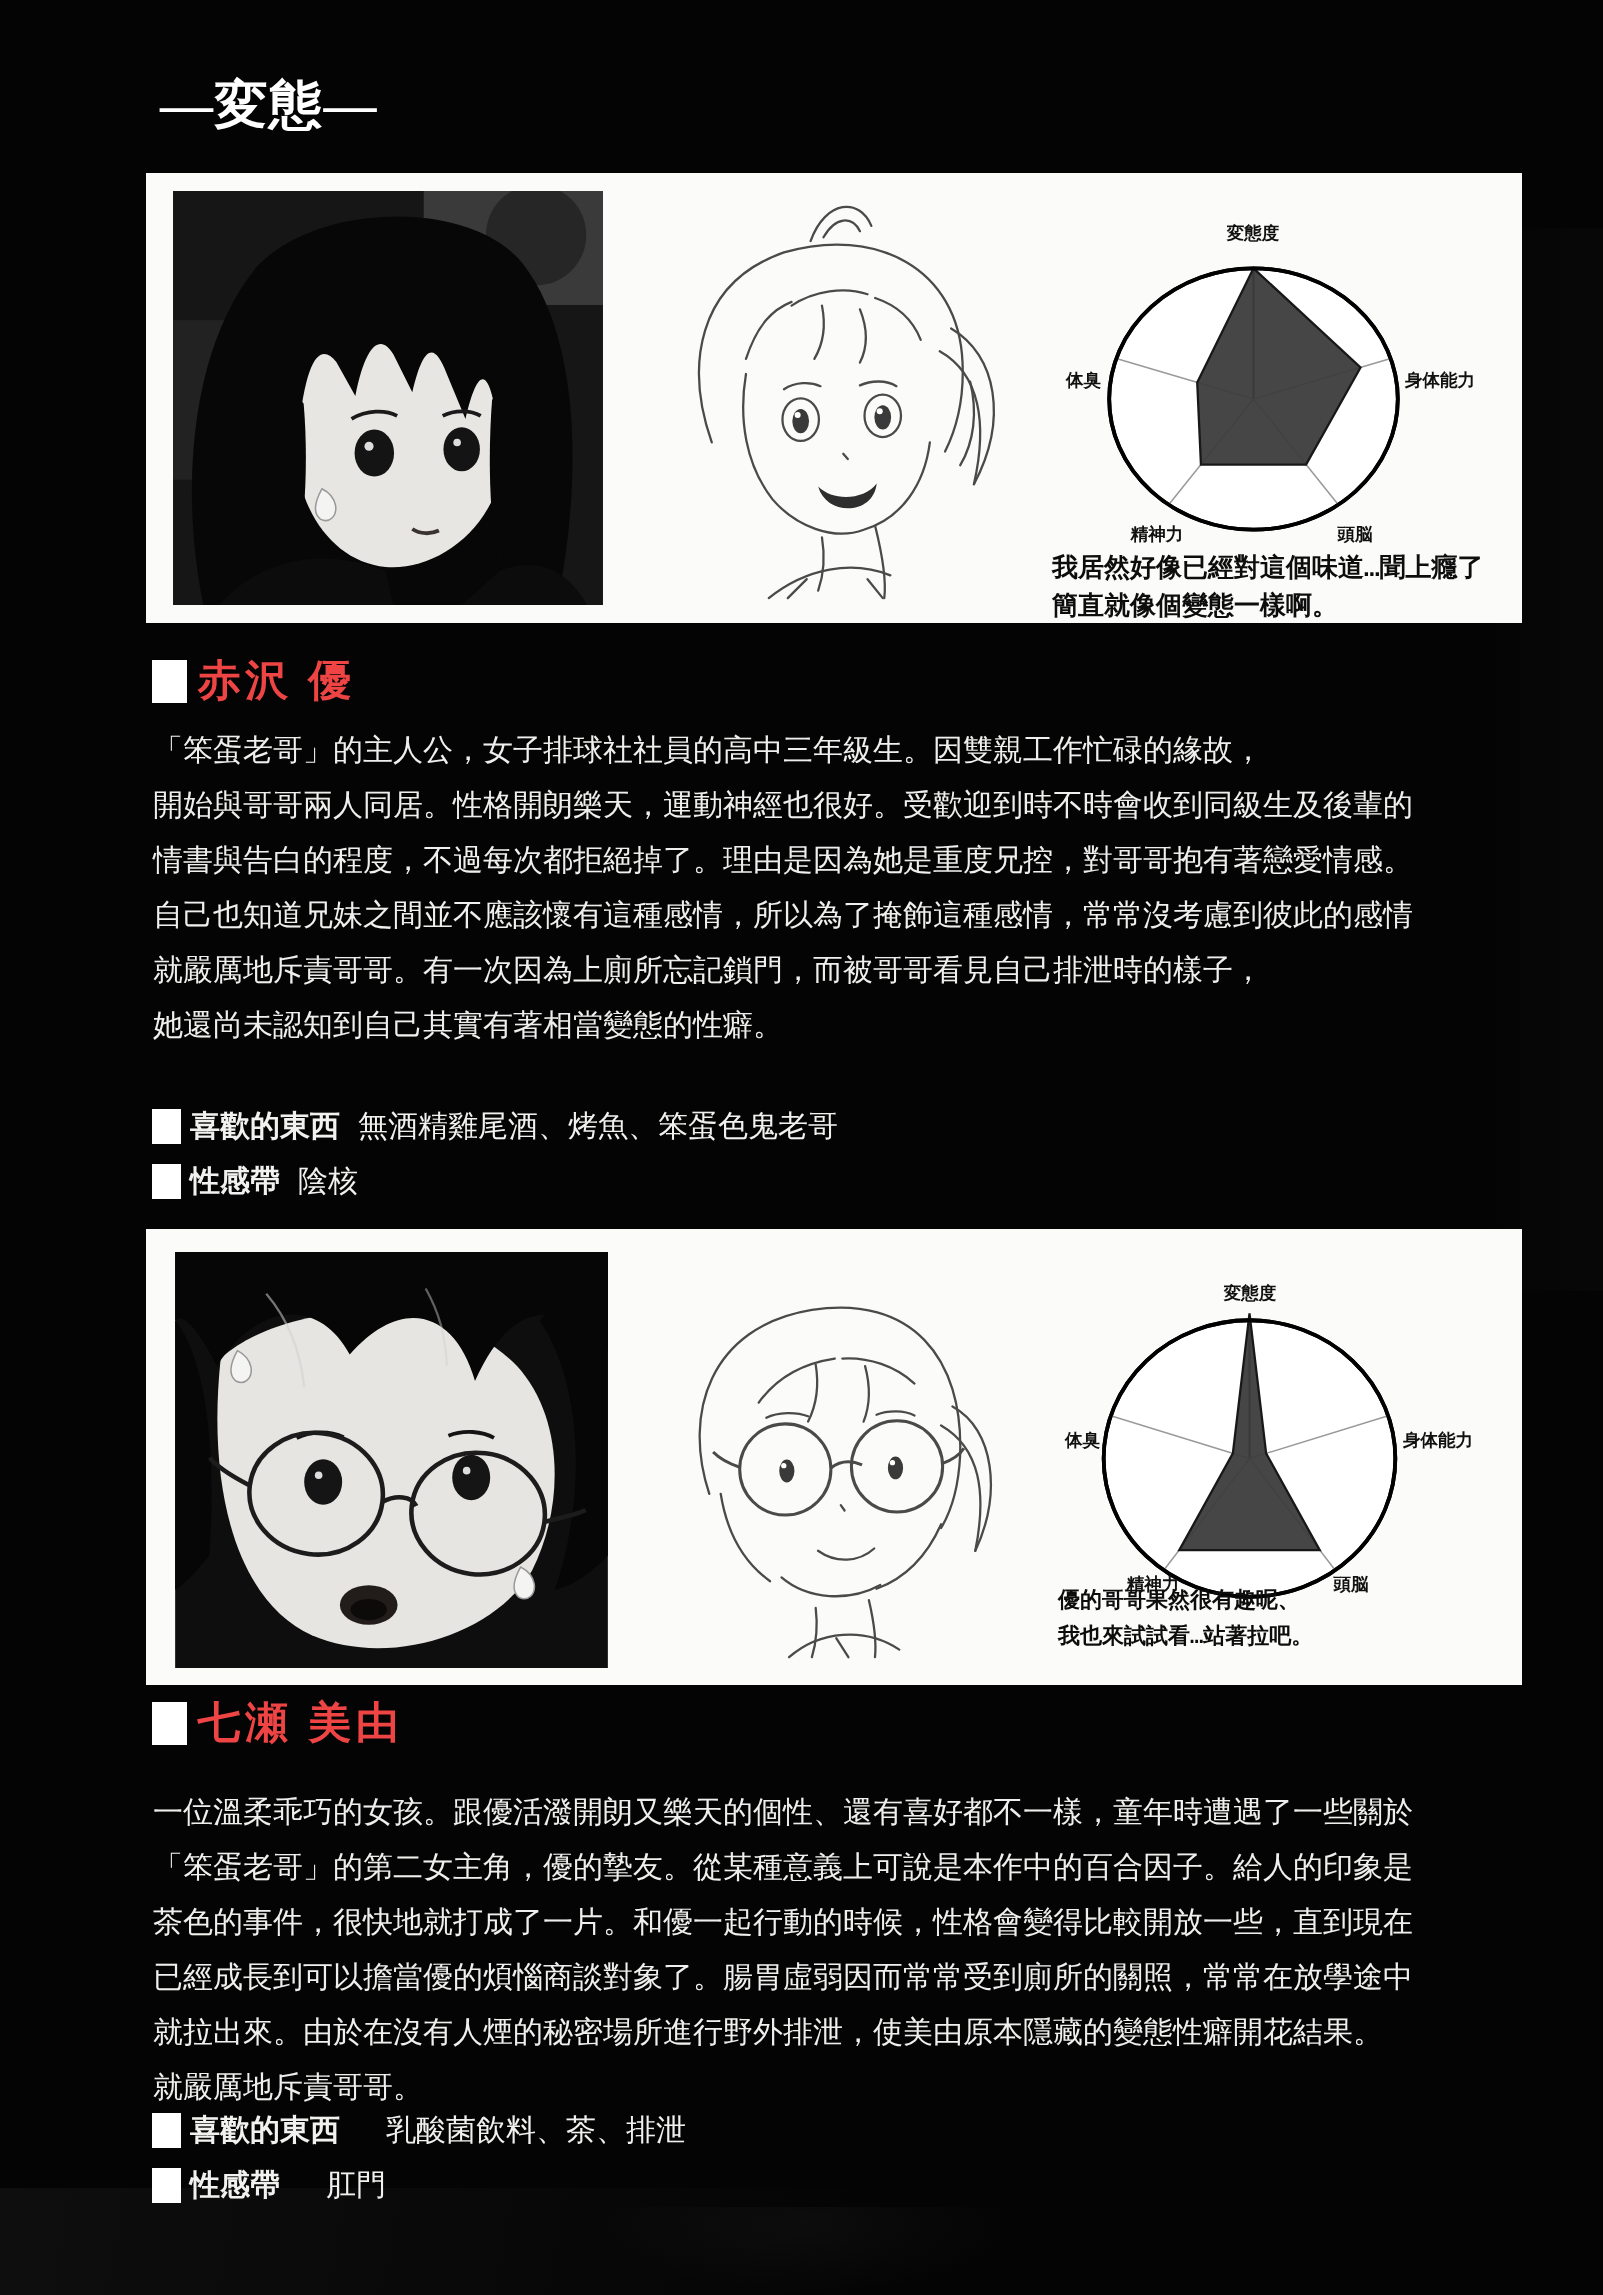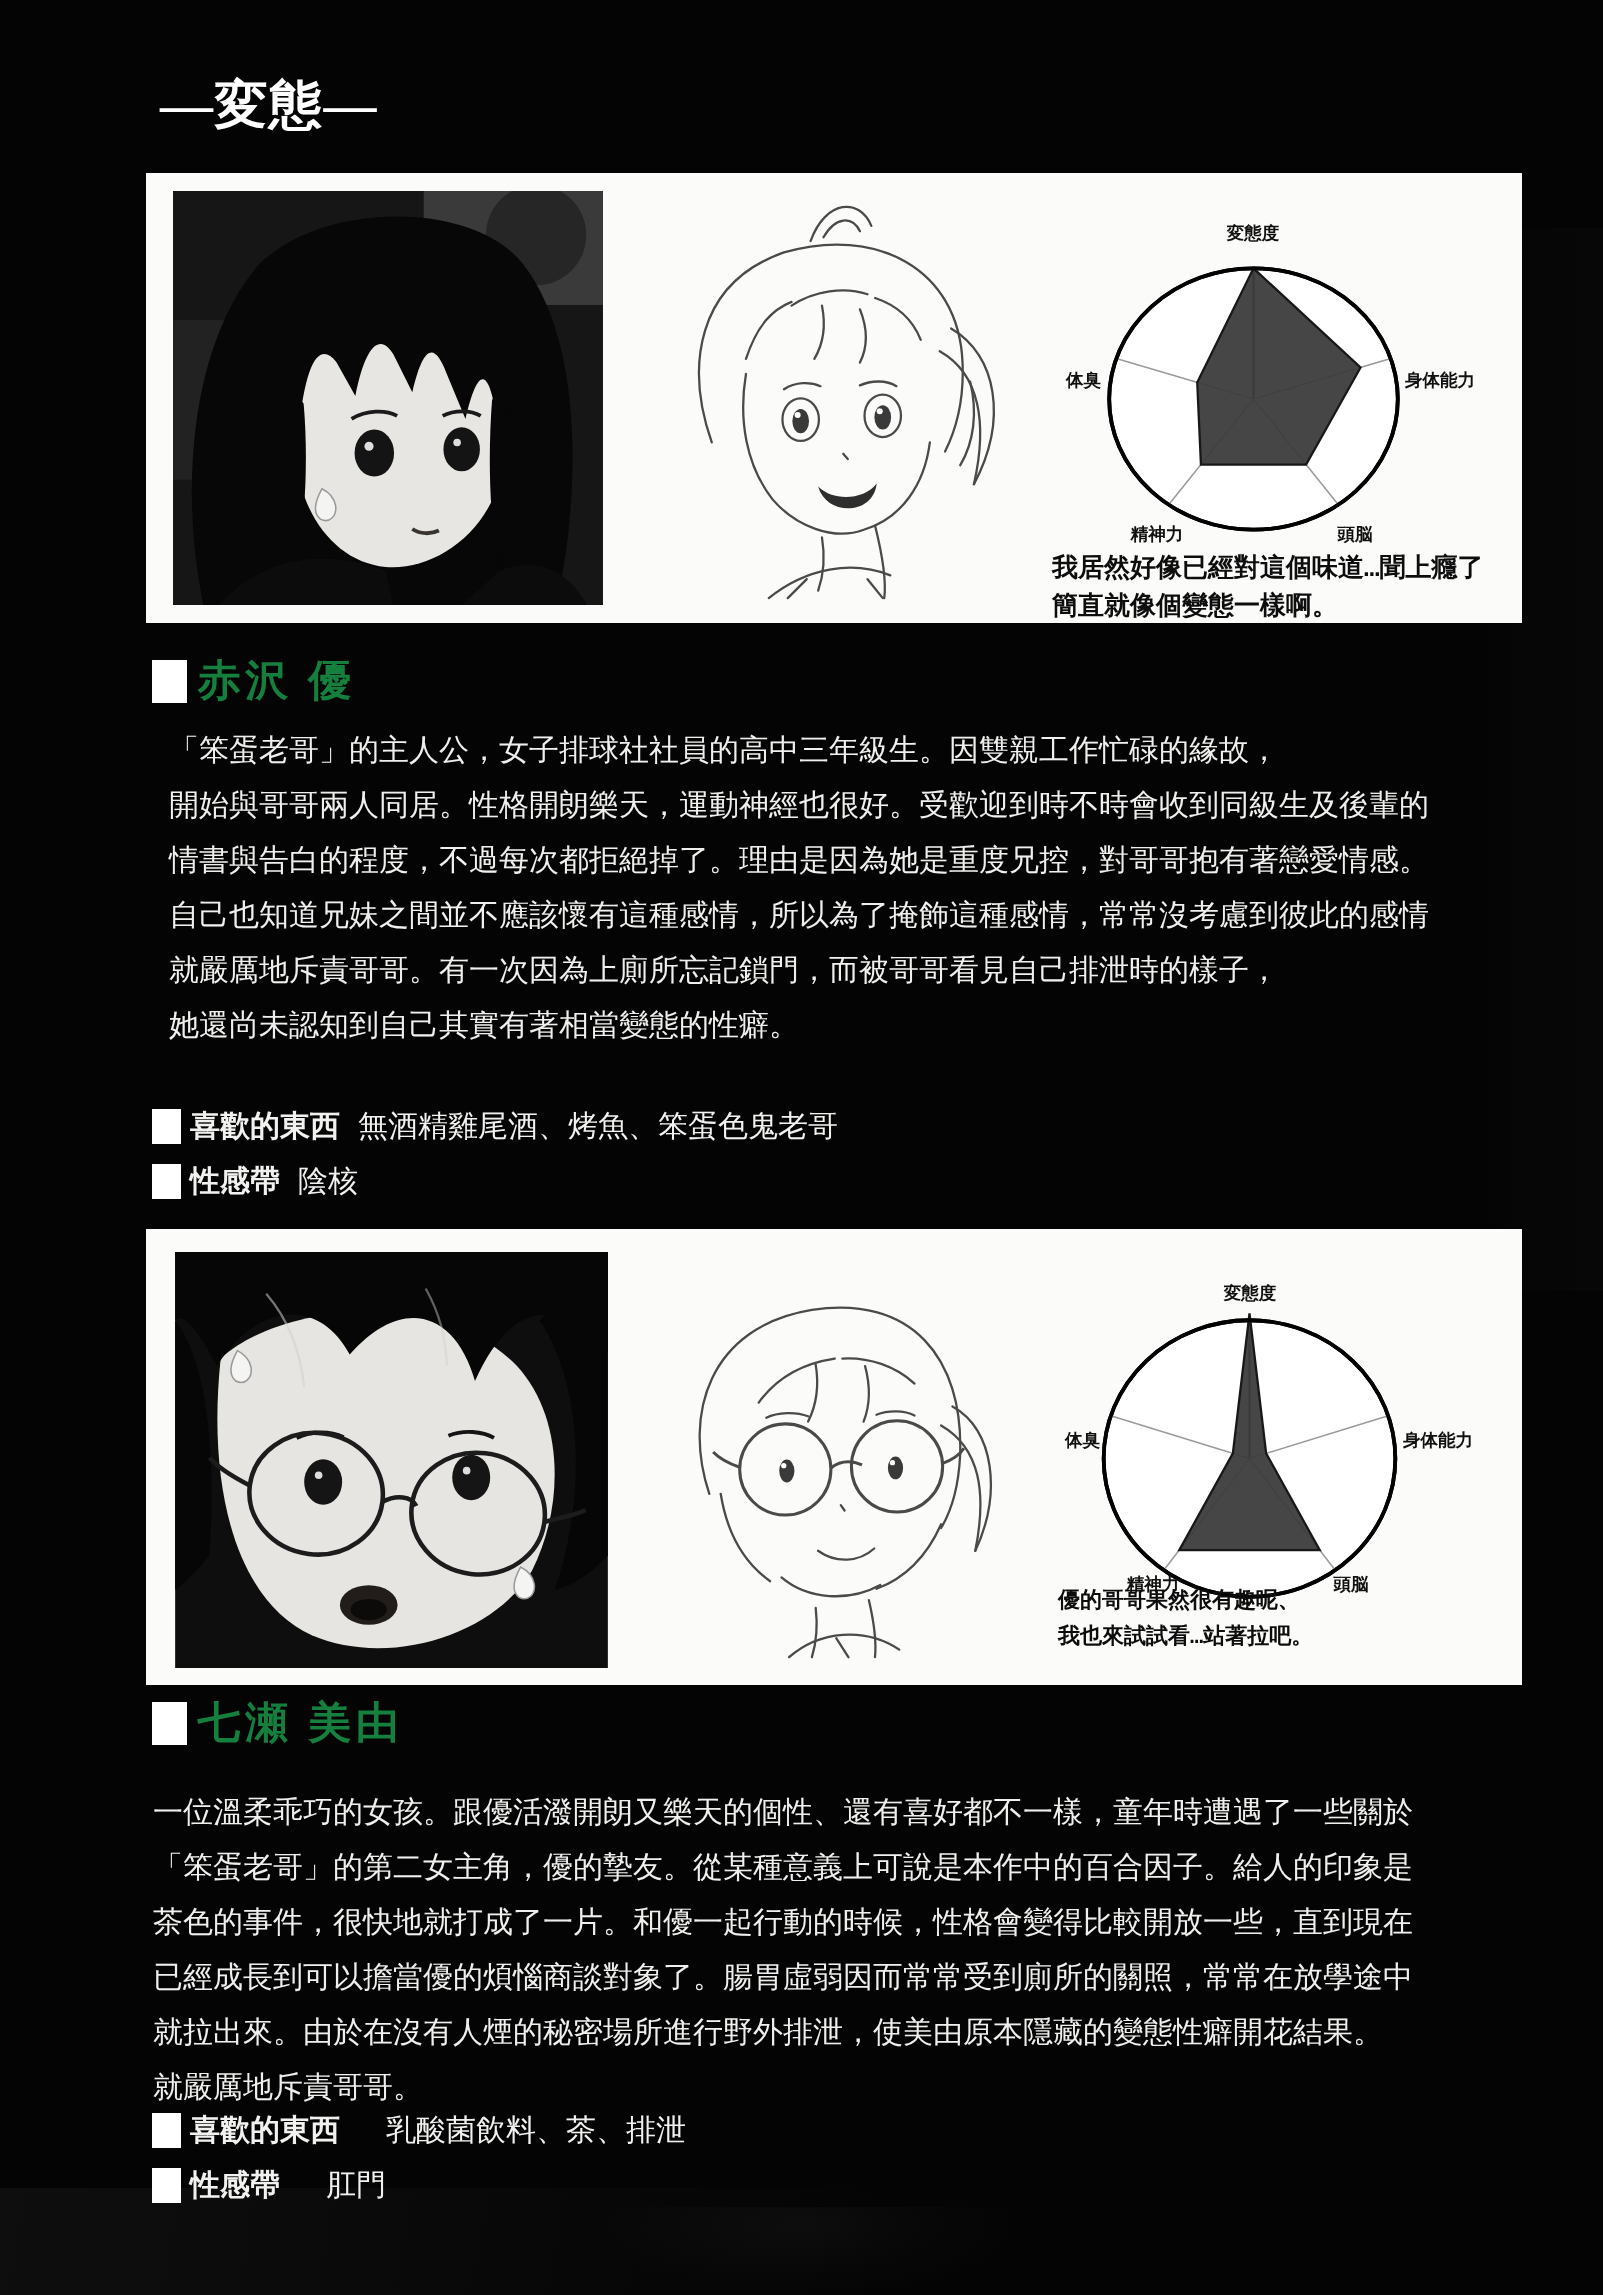--- a/index.html
+++ b/index.html
@@ -26,28 +26,28 @@
   .radar-label{position:absolute;color:#111;font-family:"Liberation Sans","DejaVu Sans",sans-serif;
                font-weight:bold;font-size:17.5px;white-space:nowrap;}
   .rl-center{transform:translateX(-50%);}
   .rl-right{text-align:left;margin-left:28px;}
 
   .quote{position:absolute;color:#0d0d0d;font-family:Liberation Mono, monospace;
          font-weight:bold;white-space:nowrap;}
   .quote.q1{left:906px;top:377px;font-size:26px;line-height:38px;}
   .quote.q2{left:912px;top:355px;font-size:22px;line-height:36px;}
 
-  .heading{position:absolute;left:152px;color:#15803d;font-size:43px;font-weight:600;
+  .heading{position:absolute;left:152px;color:#ef4444;font-size:43px;font-weight:600;
            letter-spacing:4.6px;white-space:nowrap;display:flex;align-items:center;}
   .heading.h1{top:652px;}
   .heading.h2{top:1694px;}
   .hsq{display:inline-block;width:35px;height:43px;background:#fff;margin-right:10.6px;flex:0 0 auto;}
 
   .para{position:absolute;left:153px;color:#efefed;font-size:30px;}
-  .para.d1{top:722px;margin-left:16px;}
+  .para.d1{top:722px;}
   .para.d2{top:1784px;}
   .para .bodyline{height:55px;line-height:55px;white-space:nowrap;}
 
   .fact-row{position:absolute;left:152px;color:#f1f1ef;font-size:30px;white-space:nowrap;
             display:flex;align-items:center;}
   .fr-1a{top:1106px;} .fr-1b{top:1161px;}
   .fr-2a{top:2110px;} .fr-2b{top:2165px;}
   .fsq{display:inline-block;width:29px;height:35px;background:#fff;margin-right:9px;flex:0 0 auto;}
   .fact-label{font-weight:600;}
   .gap-s{margin-left:18px;}

